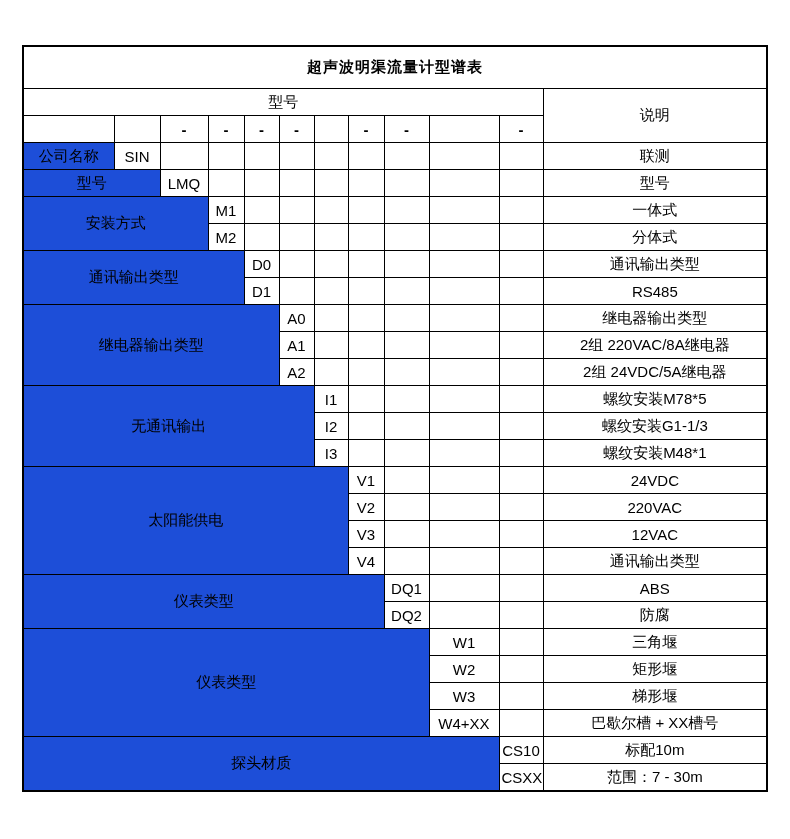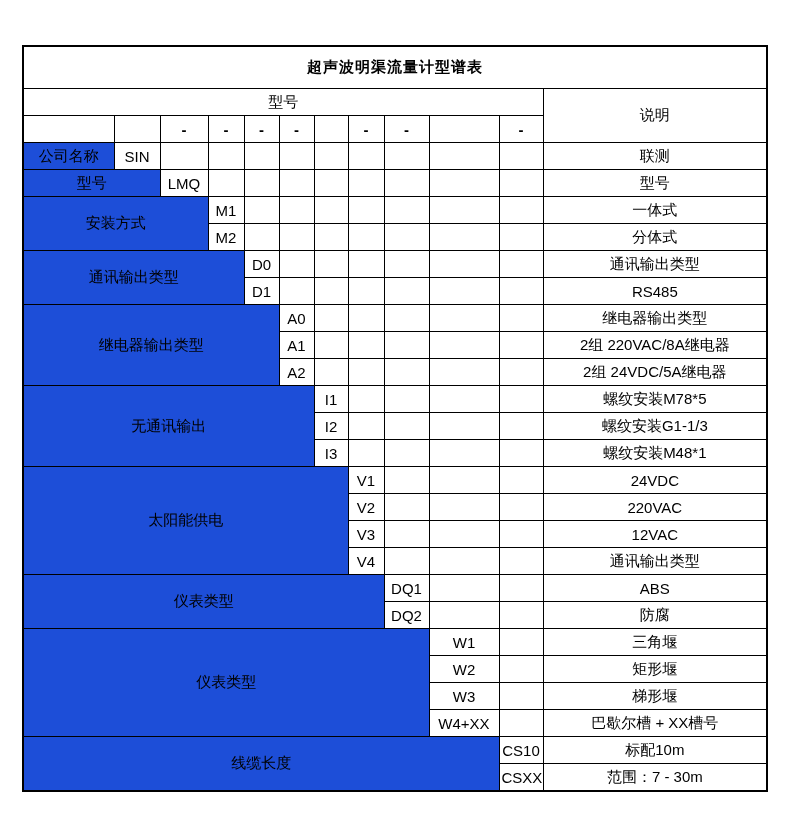--- a/index.html
+++ b/index.html
@@ -282,21 +282,21 @@
     <td></td>
     <td>梯形堰</td>
   </tr>
   <tr>
     <td>W4+XX</td>
     <td></td>
     <td>巴歇尔槽 + XX槽号</td>
   </tr>
 
   <tr>
-    <td colspan="10" rowspan="2" class="blue">线缆长度</td>
+    <td colspan="10" rowspan="2" class="blue">探头材质</td>
     <td>CS10</td>
     <td>标配10m</td>
   </tr>
   <tr>
     <td>CSXX</td>
     <td>范围：7 - 30m</td>
   </tr>
 </tbody>
   </table>
 

